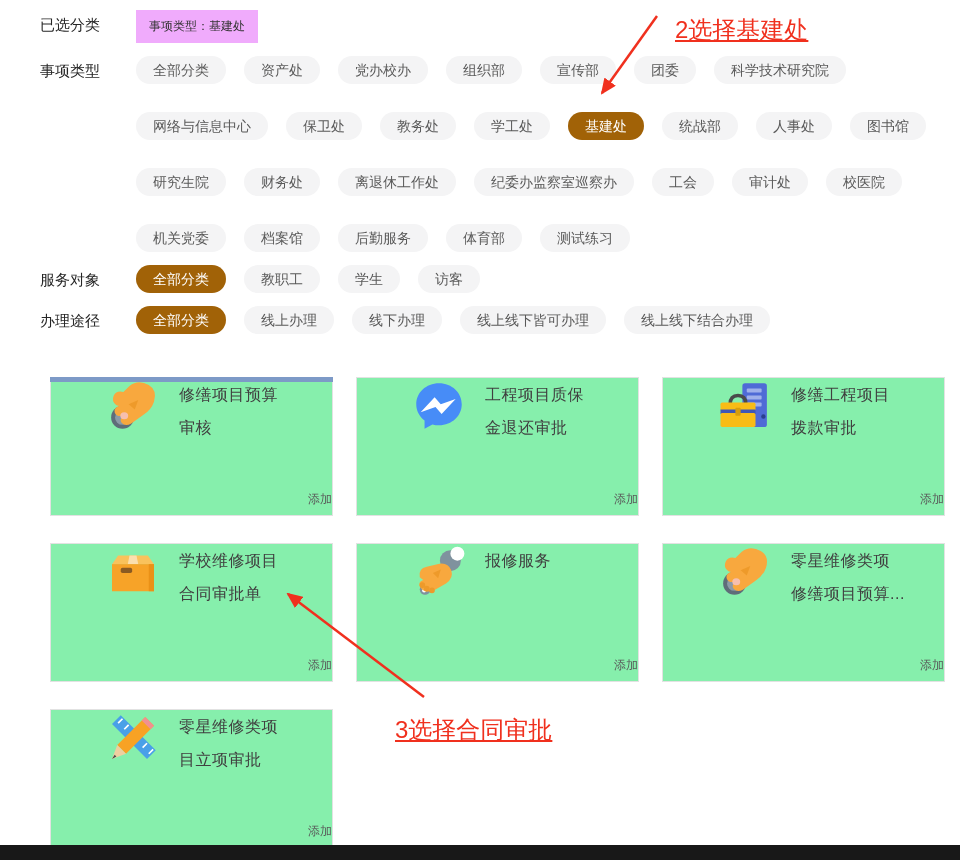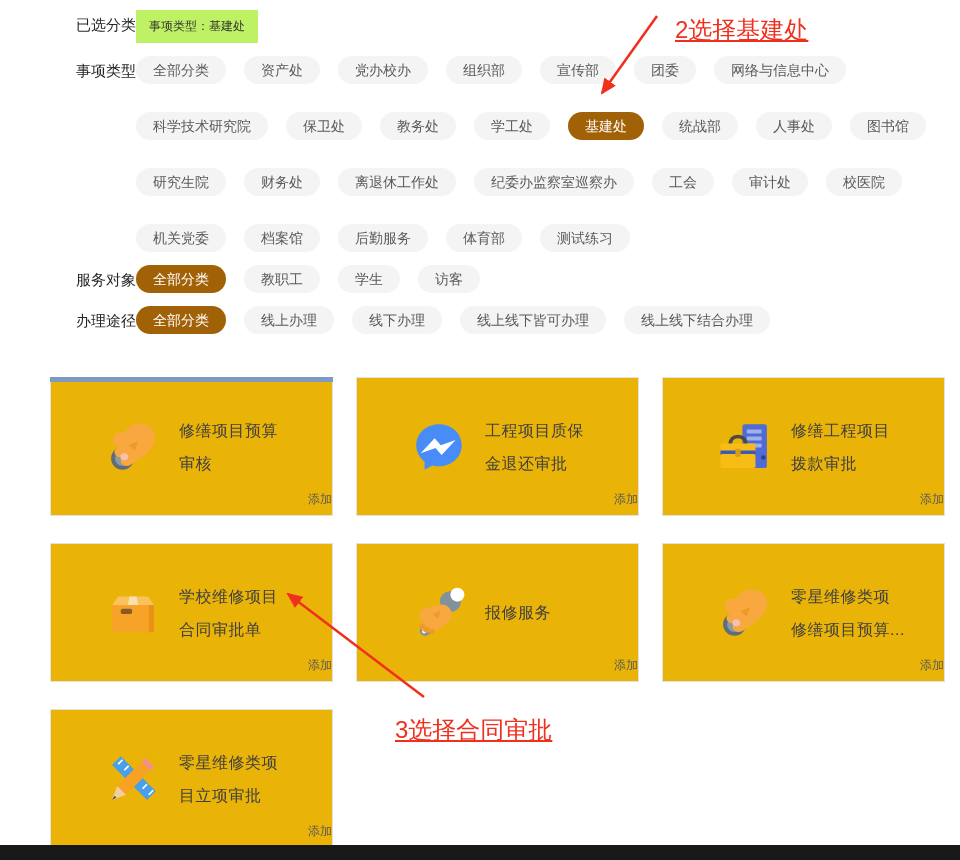--- a/index.html
+++ b/index.html
@@ -4,37 +4,37 @@
 <style>
   * { margin:0; padding:0; box-sizing:border-box; }
   html,body { width:960px; height:860px; }
   body {
     position:relative; overflow:hidden; background:#fff;
     font-family:"Liberation Sans","DejaVu Sans",sans-serif;
     color:#262626;
   }
   
   .filters { padding:10px 0 0 40px; }
-  .filter-row { display:flex; align-items:flex-start; margin-bottom:13px;text-align:right; }
+  .filter-row { display:flex; align-items:flex-start; margin-bottom:13px; }
   .filter-row .label { width:96px; flex-shrink:0; font-size:15px; color:#262626; padding-top:6px; }
-  .tag { display:inline-block; background:#bef264; color:#333; font-size:12px; padding:8px 13px; }
+  .tag { display:inline-block; background:#f0abfc; color:#333; font-size:12px; padding:8px 13px; }
   .chips { display:flex; flex-wrap:wrap; gap:28px 18px; width:800px; }
   .chip {
     height:28px; line-height:28px; padding:0 17px; border-radius:15px;
     background:#f4f4f5; color:#595959; font-size:14px; cursor:pointer; white-space:nowrap;
   }
   .chip.selected { background:#a16207; color:#fff; }
   
   .cards {
     margin:43px 0 0 50px; width:895px;
     display:grid; grid-template-columns:repeat(3,1fr); gap:27px 23px;
   }
   .card {
-    position:relative; height:139px; border:1px solid #e2e2e2; background:#eab308;
-    display:flex; align-items:center; padding-left:54px; cursor:pointer;
+    position:relative; height:139px; border:1px solid #e2e2e2; background:#86efac;
+    display:flex; align-items:flex-start; padding-left:54px; cursor:pointer;
   }
   .card.highlighted::before {
     content:""; position:absolute; top:-1px; left:-1px; right:-1px; height:5px; background:#7d9ac7;
   }
   .card-icon { width:56px; height:56px; flex-shrink:0; margin-right:18px; }
   .card-icon svg { width:56px; height:56px; display:block; }
   .card-title { font-size:16px; color:#404040; line-height:33px; letter-spacing:0.5px; }
   .card-add { position:absolute; right:0; bottom:7px; font-size:12px; color:#595959; cursor:pointer; }
   
   .ann { position:absolute; font-size:24px; color:#f0301e; white-space:nowrap; z-index:11;text-decoration:underline; }
@@ -54,22 +54,22 @@
 
   <div class="filter-row">
     <div class="label">事项类型</div>
     <div class="chips">
         <span class="chip">全部分类</span>
         <span class="chip">资产处</span>
         <span class="chip">党办校办</span>
         <span class="chip">组织部</span>
         <span class="chip">宣传部</span>
         <span class="chip">团委</span>
+        <span class="chip">科学技术研究院</span>
         <span class="chip">网络与信息中心</span>
-        <span class="chip">科学技术研究院</span>
         <span class="chip">保卫处</span>
         <span class="chip">教务处</span>
         <span class="chip">学工处</span>
         <span class="chip selected">基建处</span>
         <span class="chip">统战部</span>
         <span class="chip">人事处</span>
         <span class="chip">图书馆</span>
         <span class="chip">研究生院</span>
         <span class="chip">财务处</span>
         <span class="chip">离退休工作处</span>

